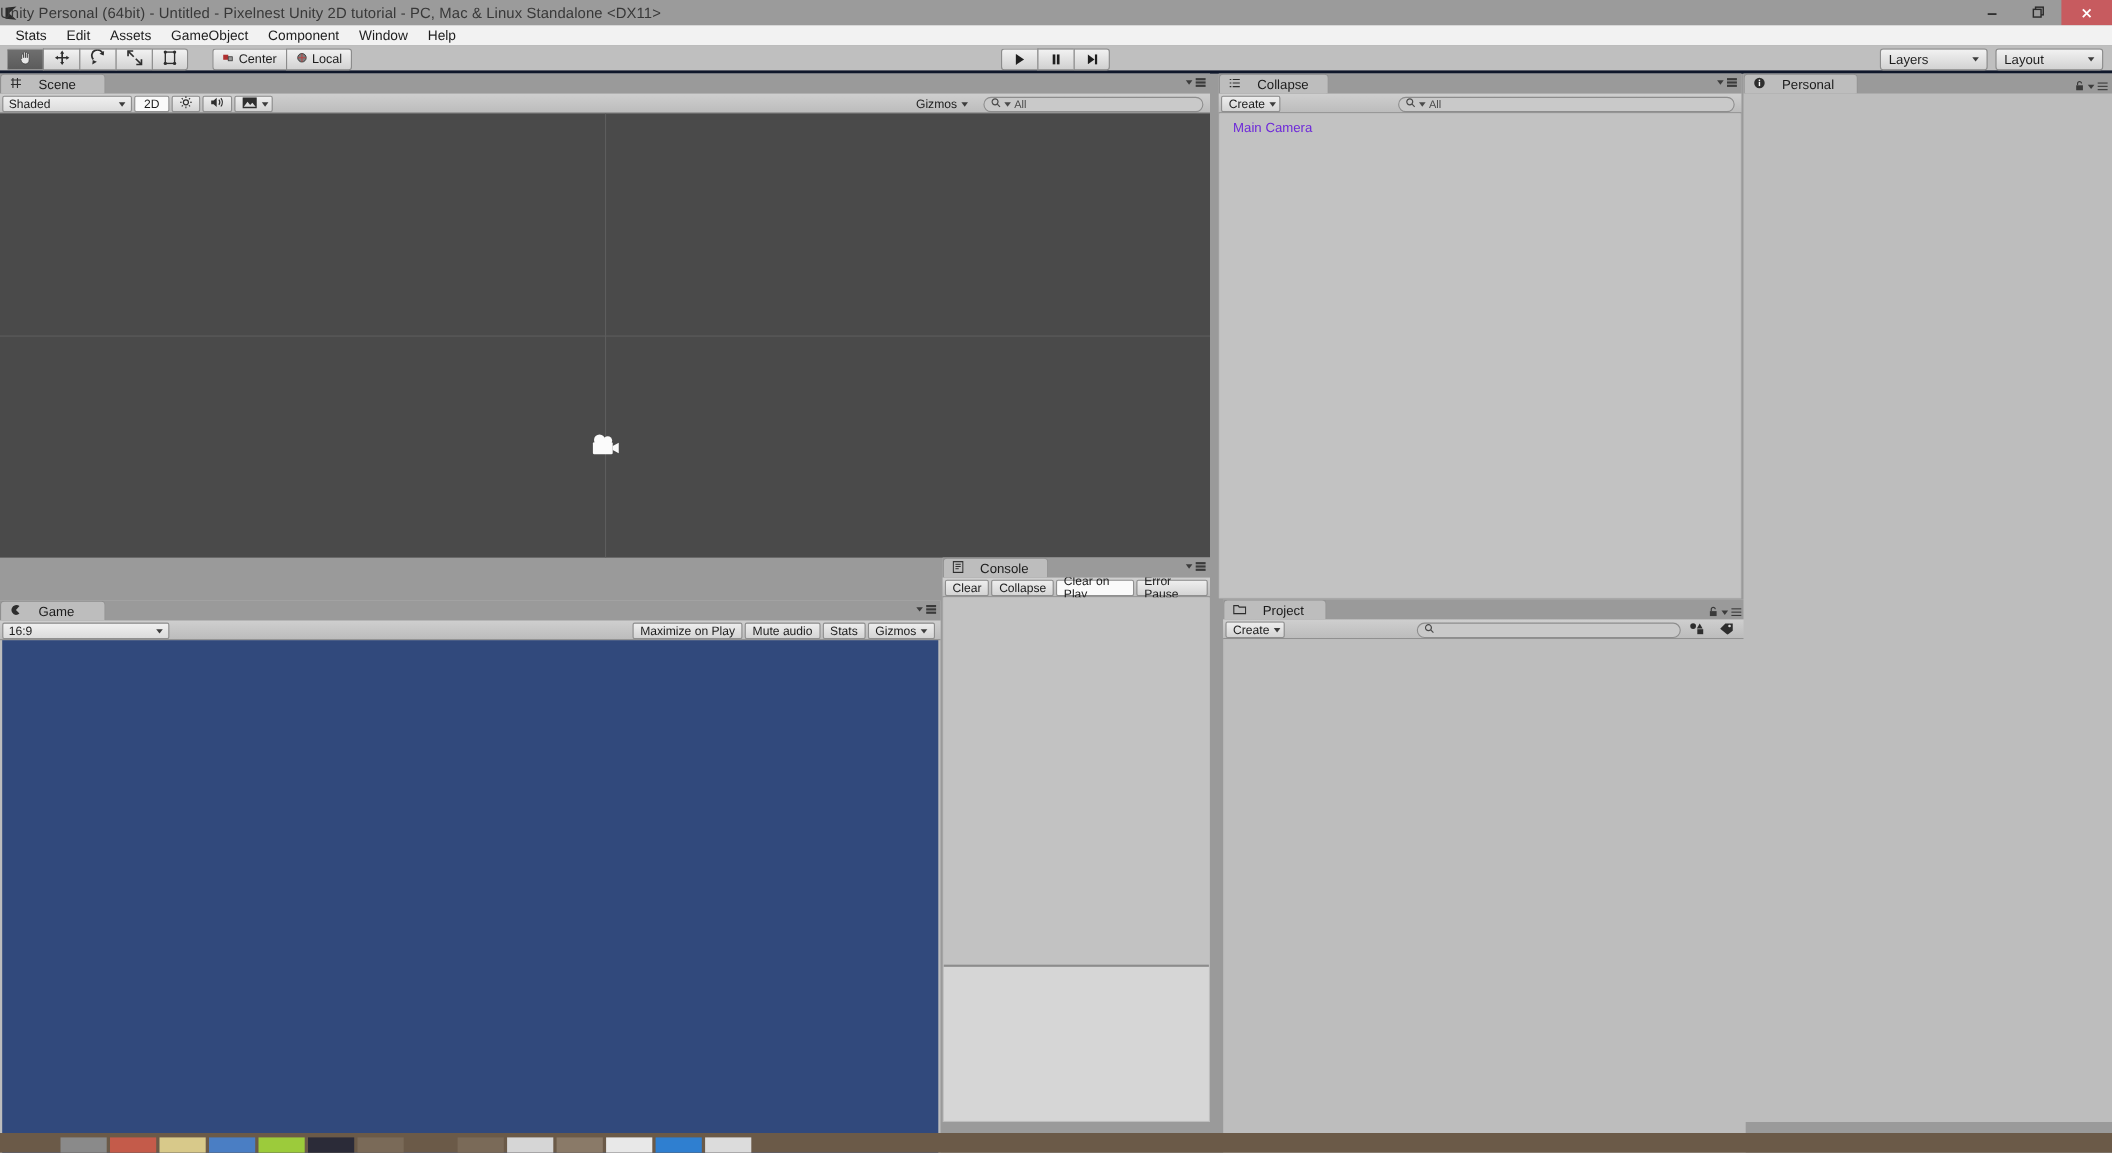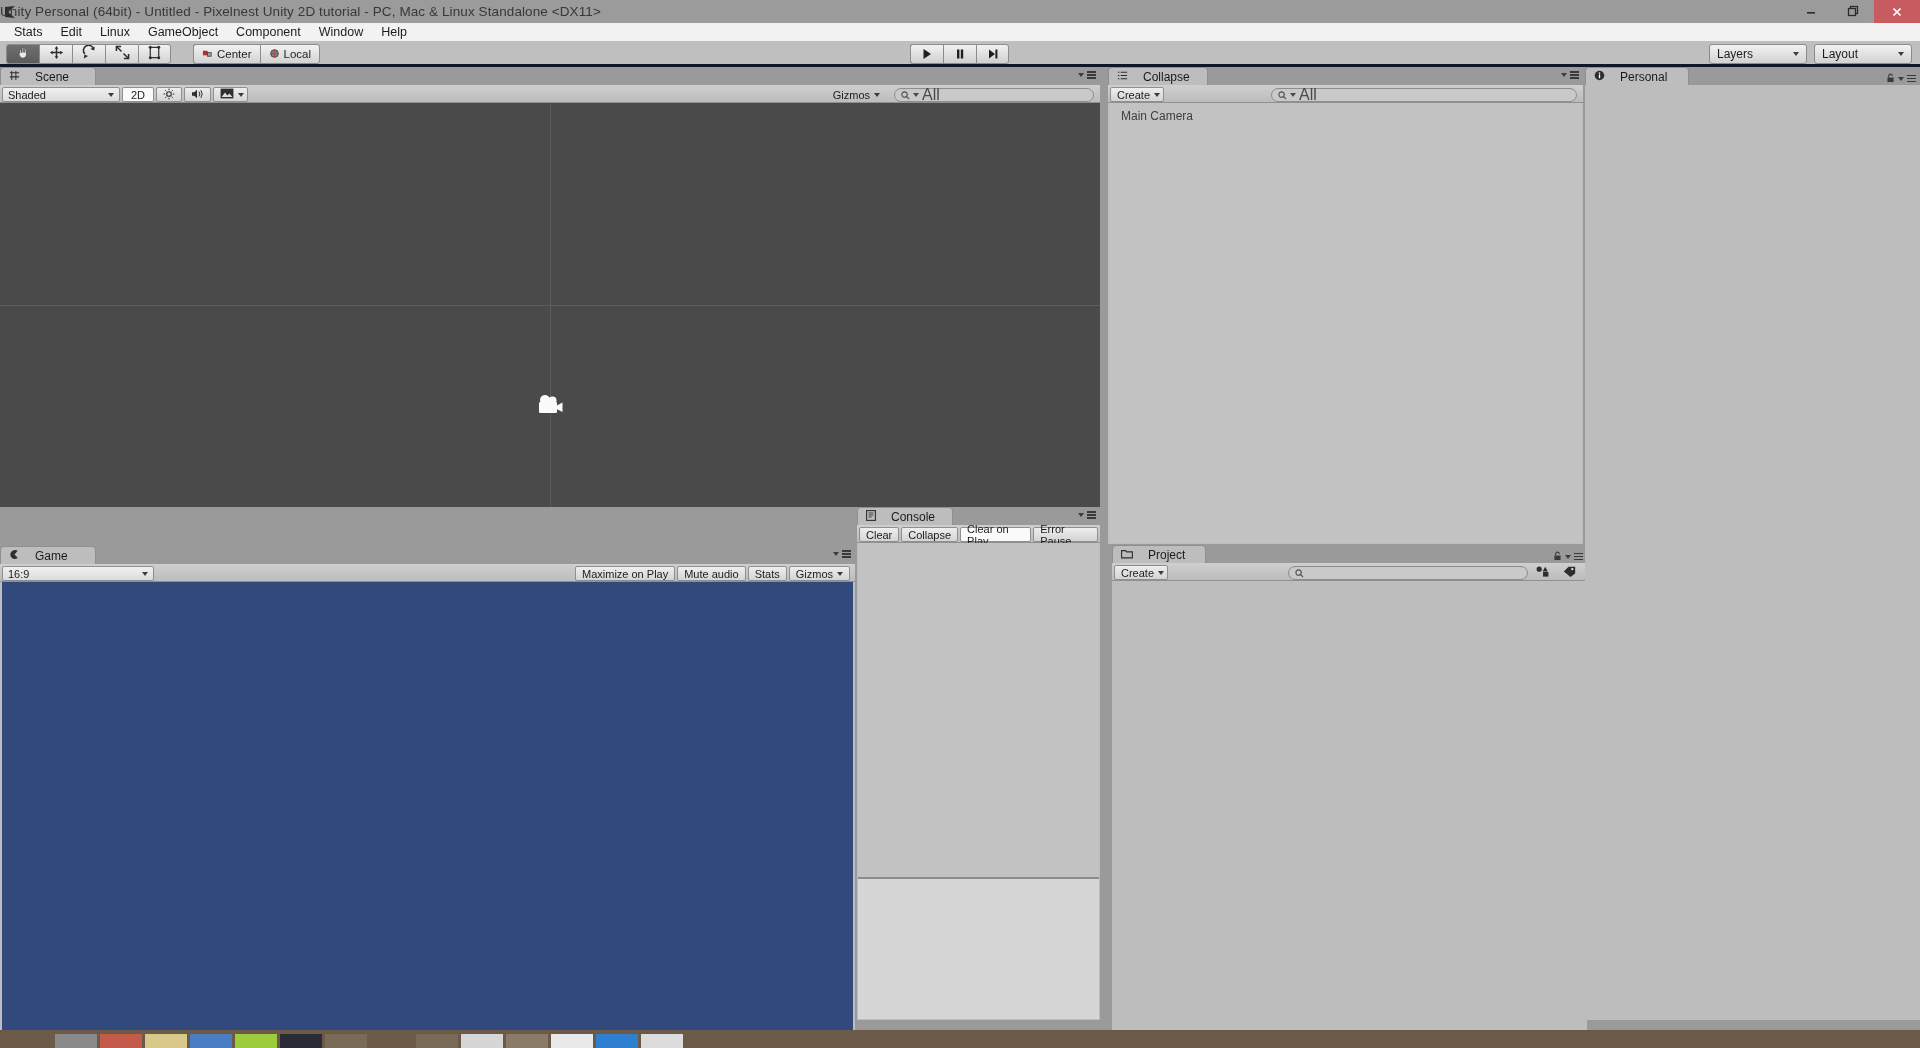--- a/index.html
+++ b/index.html
@@ -109,21 +109,21 @@
     height: 15px; font-size: 11px; color: #1c1c1c;
     background: linear-gradient(#f0f0f0,#dcdcdc); border: 1px solid #8f8f8f;
     border-radius: 2px; display: flex; align-items: center;
     padding: 0 5px; position: relative;
   }
   .pt-sel .caret { position: absolute; right: 5px; }
 
   .searchfield {
     height: 14px; background: #c9c9c9; border: 1px solid #8d8d8d;
     border-radius: 7px; display: flex; align-items: center;
-    padding: 0 6px; gap: 3px; font-size: 16px; color: #4a4a4a; margin-top: 32px;
+    padding: 0 6px; gap: 3px; font-size: 10px; color: #4a4a4a; margin-top: 32px;
   }
 
   
   #scene-panel { left: 0; top: 67px; width: 1100px; height: 440px; }
   .scene-view {
     position: absolute; top: 36px; left: 0; width: 1100px; height: 404px;
     background: #4a4a4a; overflow: hidden;
   }
   .grid-v { position: absolute; left: 550px; top: 0; width: 1px; height: 404px; background: #5d5d5d; }
   .grid-h { position: absolute; left: 0; top: 202px; width: 1100px; height: 1px; background: #5d5d5d; }
@@ -138,21 +138,21 @@
 
   
   #console-panel { left: 857px; top: 507px; width: 243px; height: 513px; }
   .console-body { position: absolute; top: 36px; left: 1px; width: 241px; height: 334px; background: #c2c2c2; }
   .console-split { position: absolute; top: 370px; left: 1px; width: 241px; height: 2px; background: #8c8c8c; }
   .console-detail { position: absolute; top: 372px; left: 1px; width: 241px; height: 140px; background: #d6d6d6; }
 
   
   #hierarchy-panel { left: 1108px; top: 67px; width: 475px; height: 477px; }
   .hier-body { position: absolute; top: 36px; left: 1px; width: 473px; height: 440px; background: #c2c2c2; }
-  .hier-item { height: 16px; display: flex; align-items: center; padding-left: 12px; font-size: 12px; color: #404040; }
+  .hier-item { height: 16px; display: flex; align-items: center; padding-left: 12px; font-size: 12px; color: #6d28d9; }
 
   
   #project-panel { left: 1112px; top: 545px; width: 475px; height: 598px; }
   .proj-body { position: absolute; top: 36px; left: 1px; width: 473px; height: 438px; background: #bdbdbd; }
 
   
   #inspector-panel { left: 1585px; top: 67px; width: 335px; height: 953px; }
   .insp-body { position: absolute; top: 20px; left: 1px; width: 333px; height: 932px; background: #bdbdbd; }
 
   
@@ -187,21 +187,21 @@
         <svg width="12" height="12" viewBox="0 0 12 12">
             <path d="M2.5 2.5 L9.5 9.5 M9.5 2.5 L2.5 9.5" stroke="#fff" stroke-width="1.7"></path>
           </svg>
       </div>
     </div>
   </div>
 
   <div class="menubar">
     <div class="menu-item">Stats</div>
     <div class="menu-item">Edit</div>
-    <div class="menu-item">Linux</div>
+    <div class="menu-item">Assets</div>
     <div class="menu-item">GameObject</div>
     <div class="menu-item">Component</div>
     <div class="menu-item">Window</div>
     <div class="menu-item">Help</div>
   </div>
 
   <div class="toolbar">
     <div class="tool-group">
       <div class="tool-btn active">
         <span>

